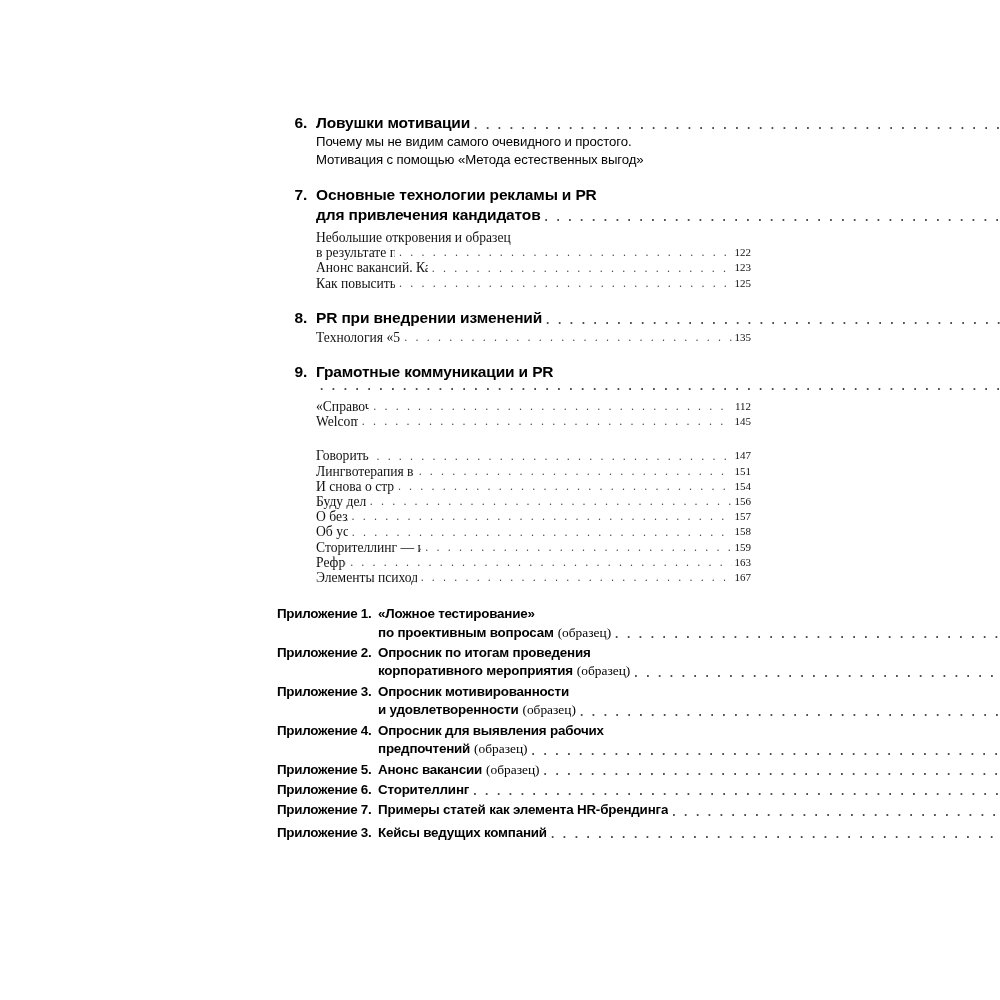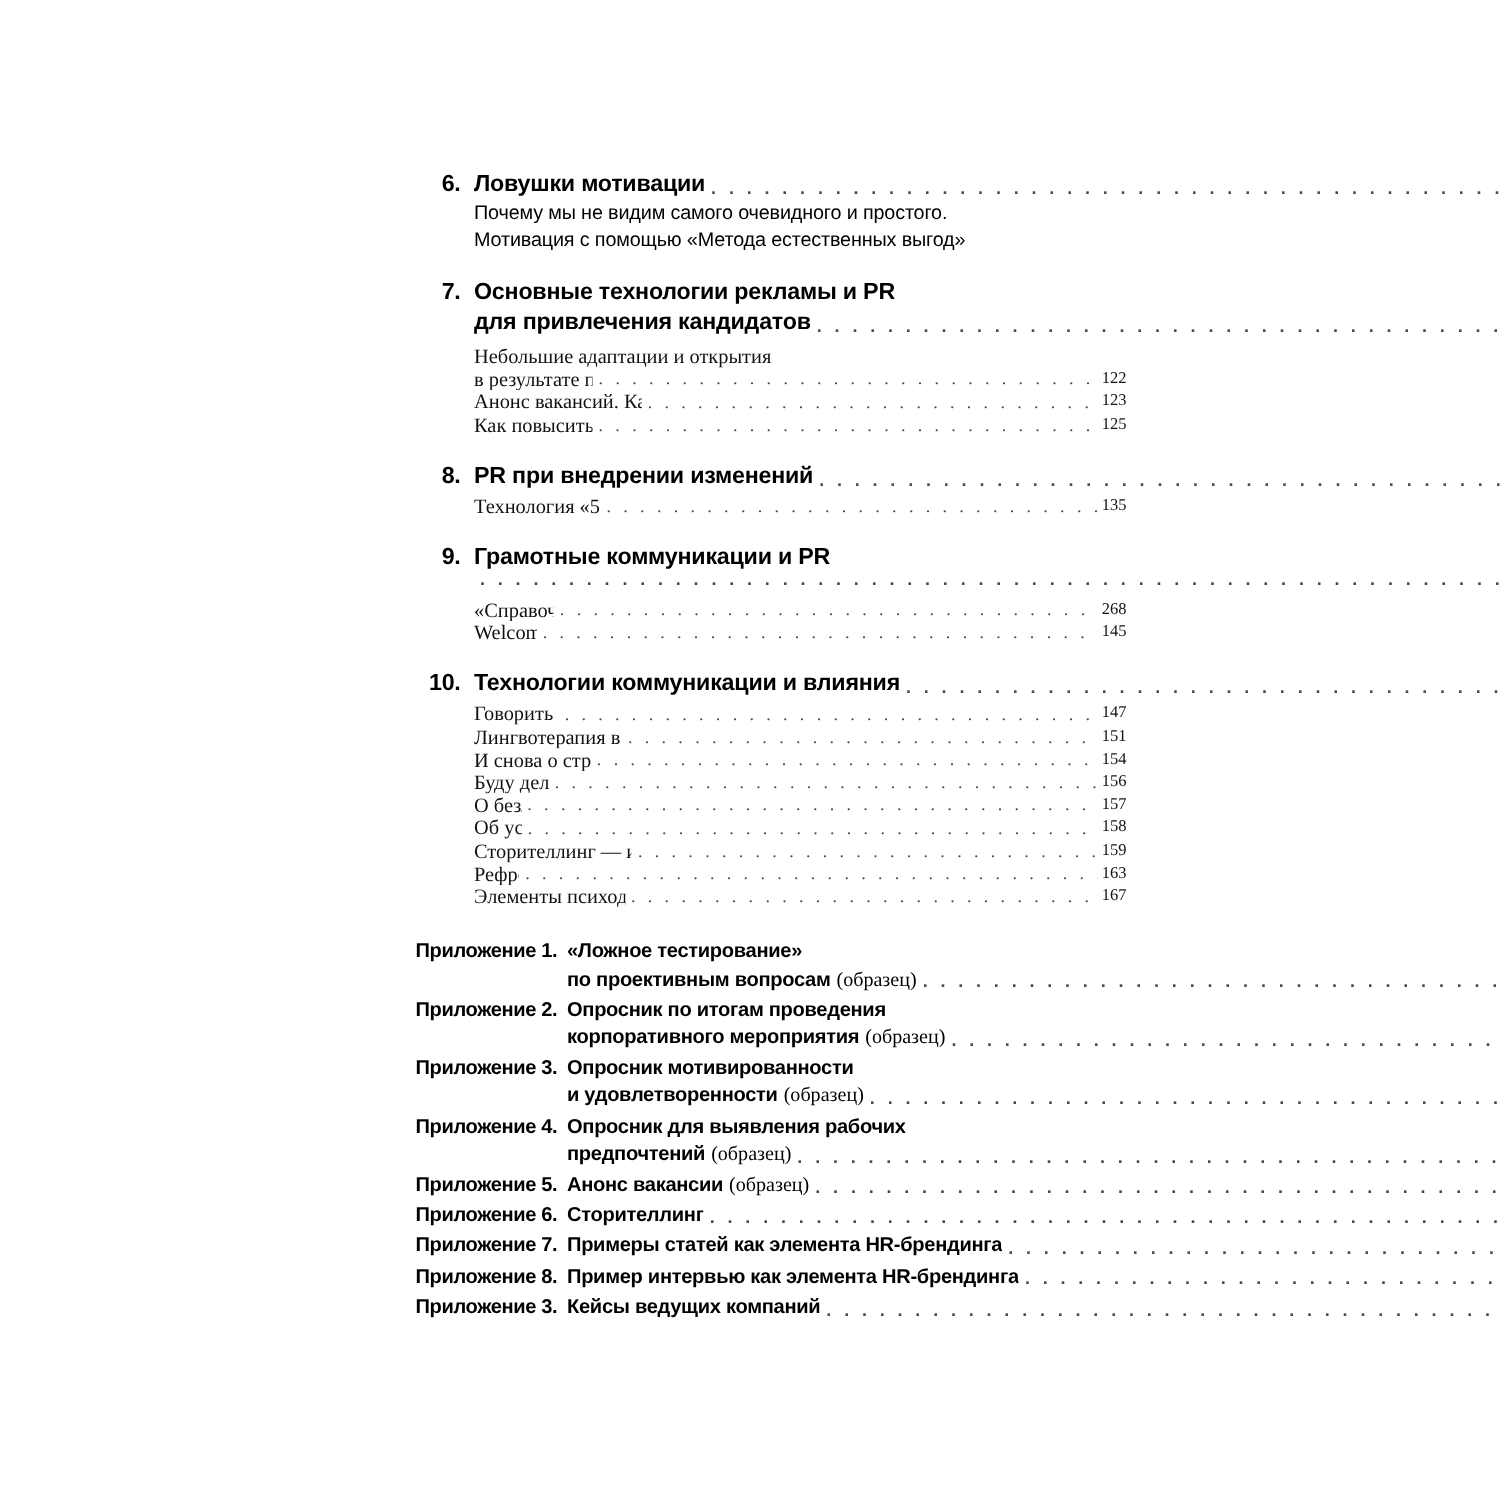--- a/index.html
+++ b/index.html
@@ -178,21 +178,21 @@
           <span class="txt">для привлечения кандидатов</span>
           <span class="leader"></span>
 
         </div>
       </div>
     </div>
 
     <div class="gap-small"></div>
 
     <div class="sub-wrap">
-      <div class="sub">Небольшие адаптации и открытия</div>
+      <div class="sub">Небольшие откровения и образец</div>
       <div class="row sub">
         <span class="txt">в результате подобных исследований</span>
         <span class="leader"></span>
         <span class="pg">122</span>
       </div>
       <div class="row sub">
         <span class="txt">Анонс вакансий. Как его сделать наиболее эффективным?</span>
         <span class="leader"></span>
         <span class="pg">123</span>
       </div>
@@ -238,41 +238,31 @@
         </div>
       </div>
     </div>
 
     <div class="gap-small"></div>
 
     <div class="sub-wrap">
       <div class="row sub">
         <span class="txt">«Справочник новичка»</span>
         <span class="leader"></span>
-        <span class="pg">268</span>
+        <span class="pg">112</span>
       </div>
       <div class="row sub">
         <span class="txt">Welcome-тренинг</span>
         <span class="leader"></span>
         <span class="pg">145</span>
       </div>
     </div>
 
     <div class="gap-chapter"></div>
 
-    <div class="chapter">
-      <div class="num">10.</div>
-      <div class="body">
-        <div class="row title-line">
-          <span class="txt">Технологии коммуникации и влияния</span>
-          <span class="leader"></span>
-
-        </div>
-      </div>
-    </div>
 
     <div class="gap-sub"></div>
 
     <div class="sub-wrap">
       <div class="row sub">
         <span class="txt">Говорить на своем языке</span>
         <span class="leader"></span>
         <span class="pg">147</span>
       </div>
       <div class="row sub">
@@ -405,30 +395,20 @@
         <div class="abody">
           <div class="row">
             <span class="txt">Примеры статей как элемента HR-брендинга</span>
             <span class="leader"></span>
 
           </div>
         </div>
       </div>
       <div class="app-gap"></div>
 
-      <div class="appendix">
-        <div class="alabel">Приложение 8.</div>
-        <div class="abody">
-          <div class="row">
-            <span class="txt">Пример интервью как элемента HR-брендинга</span>
-            <span class="leader"></span>
-
-          </div>
-        </div>
-      </div>
       <div class="app-gap"></div>
 
       <div class="appendix">
         <div class="alabel">Приложение 3.</div>
         <div class="abody">
           <div class="row">
             <span class="txt">Кейсы ведущих компаний</span>
             <span class="leader"></span>
 
           </div>

